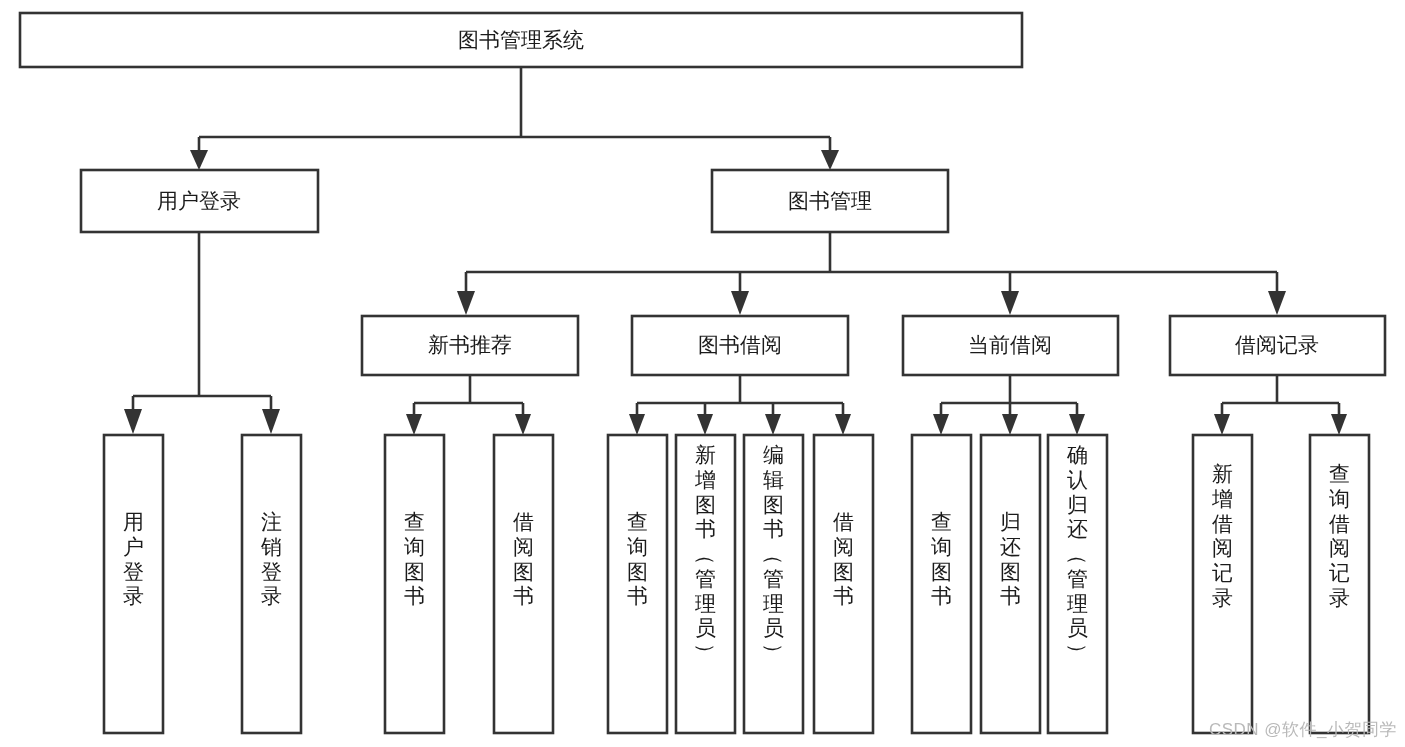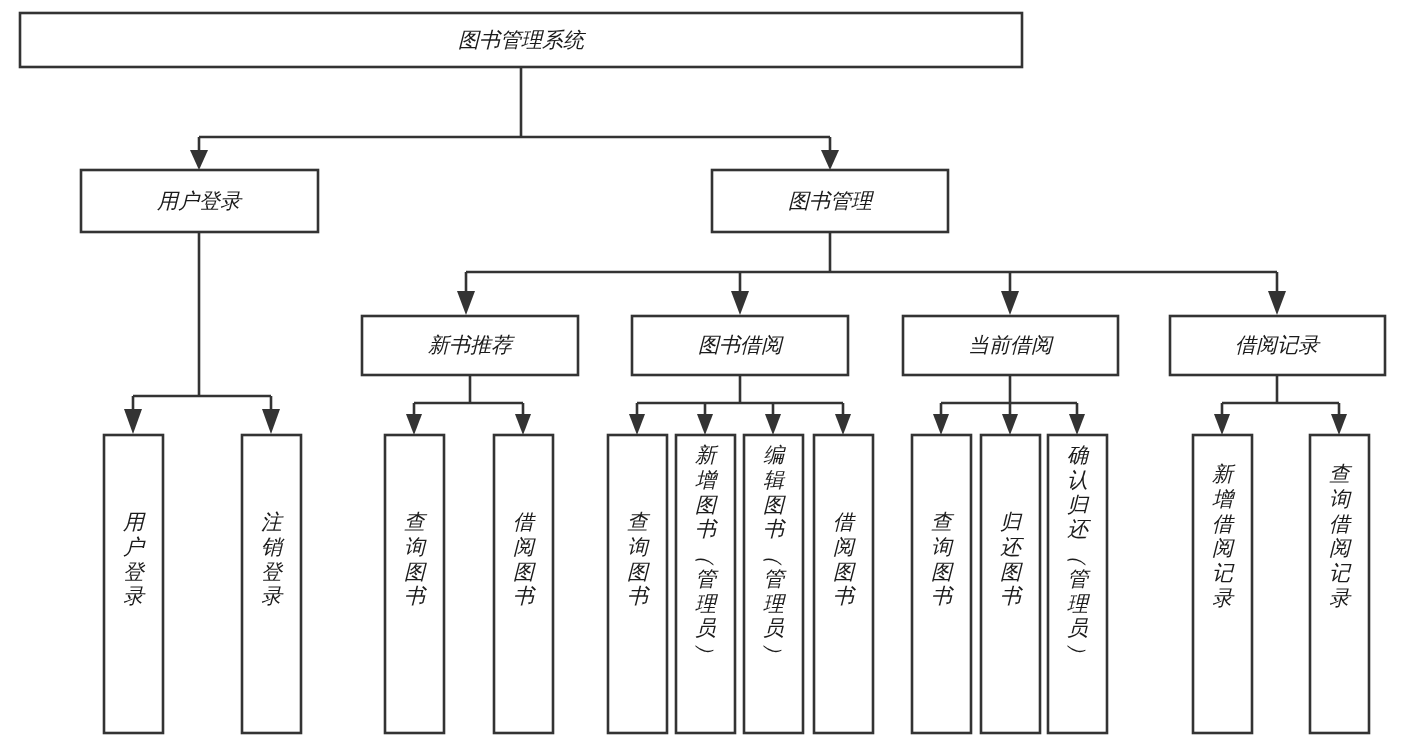--- a/index.html
+++ b/index.html
@@ -11,21 +11,20 @@
     width: 1405px;
     height: 747px;
     font-family: "Liberation Sans", "DejaVu Sans", sans-serif;
     overflow: hidden;
   }
   #diagram-root {
     position: relative;
     width: 1405px;
     height: 747px;
     background: #ffffff;
-    font-style: italic;
   }
   svg#flow-svg {
     position: absolute;
     top: 0;
     left: 0;
     width: 1405px;
     height: 747px;
   }
   .node-box {
     fill: #ffffff;
@@ -213,13 +212,14 @@
   <div class="vlabel" style="left:744px; top:443px; width:59px;"><span style="display: block;">编</span><span style="display: block;">辑</span><span style="display: block;">图</span><span style="display: block;">书</span><span style="display: block; transform: rotate(90deg); transform-origin: center center;">（</span><span style="display: block;">管</span><span style="display: block;">理</span><span style="display: block;">员</span><span style="display: block; transform: rotate(90deg); transform-origin: center center;">）</span></div>
   <div class="vlabel" style="left:814px; top:510px; width:59px;"><span style="display: block;">借</span><span style="display: block;">阅</span><span style="display: block;">图</span><span style="display: block;">书</span></div>
 
   <div class="vlabel" style="left:912px; top:510px; width:59px;"><span style="display: block;">查</span><span style="display: block;">询</span><span style="display: block;">图</span><span style="display: block;">书</span></div>
   <div class="vlabel" style="left:981px; top:510px; width:59px;"><span style="display: block;">归</span><span style="display: block;">还</span><span style="display: block;">图</span><span style="display: block;">书</span></div>
   <div class="vlabel" style="left:1048px; top:443px; width:59px;"><span style="display: block;">确</span><span style="display: block;">认</span><span style="display: block;">归</span><span style="display: block;">还</span><span style="display: block; transform: rotate(90deg); transform-origin: center center;">（</span><span style="display: block;">管</span><span style="display: block;">理</span><span style="display: block;">员</span><span style="display: block; transform: rotate(90deg); transform-origin: center center;">）</span></div>
 
   <div class="vlabel" style="left:1193px; top:462px; width:59px;"><span style="display: block;">新</span><span style="display: block;">增</span><span style="display: block;">借</span><span style="display: block;">阅</span><span style="display: block;">记</span><span style="display: block;">录</span></div>
   <div class="vlabel" style="left:1310px; top:462px; width:59px;"><span style="display: block;">查</span><span style="display: block;">询</span><span style="display: block;">借</span><span style="display: block;">阅</span><span style="display: block;">记</span><span style="display: block;">录</span></div>
 
+  <div class="watermark">CSDN @软件_小贺同学</div>
 </div>
 
 </body></html>

